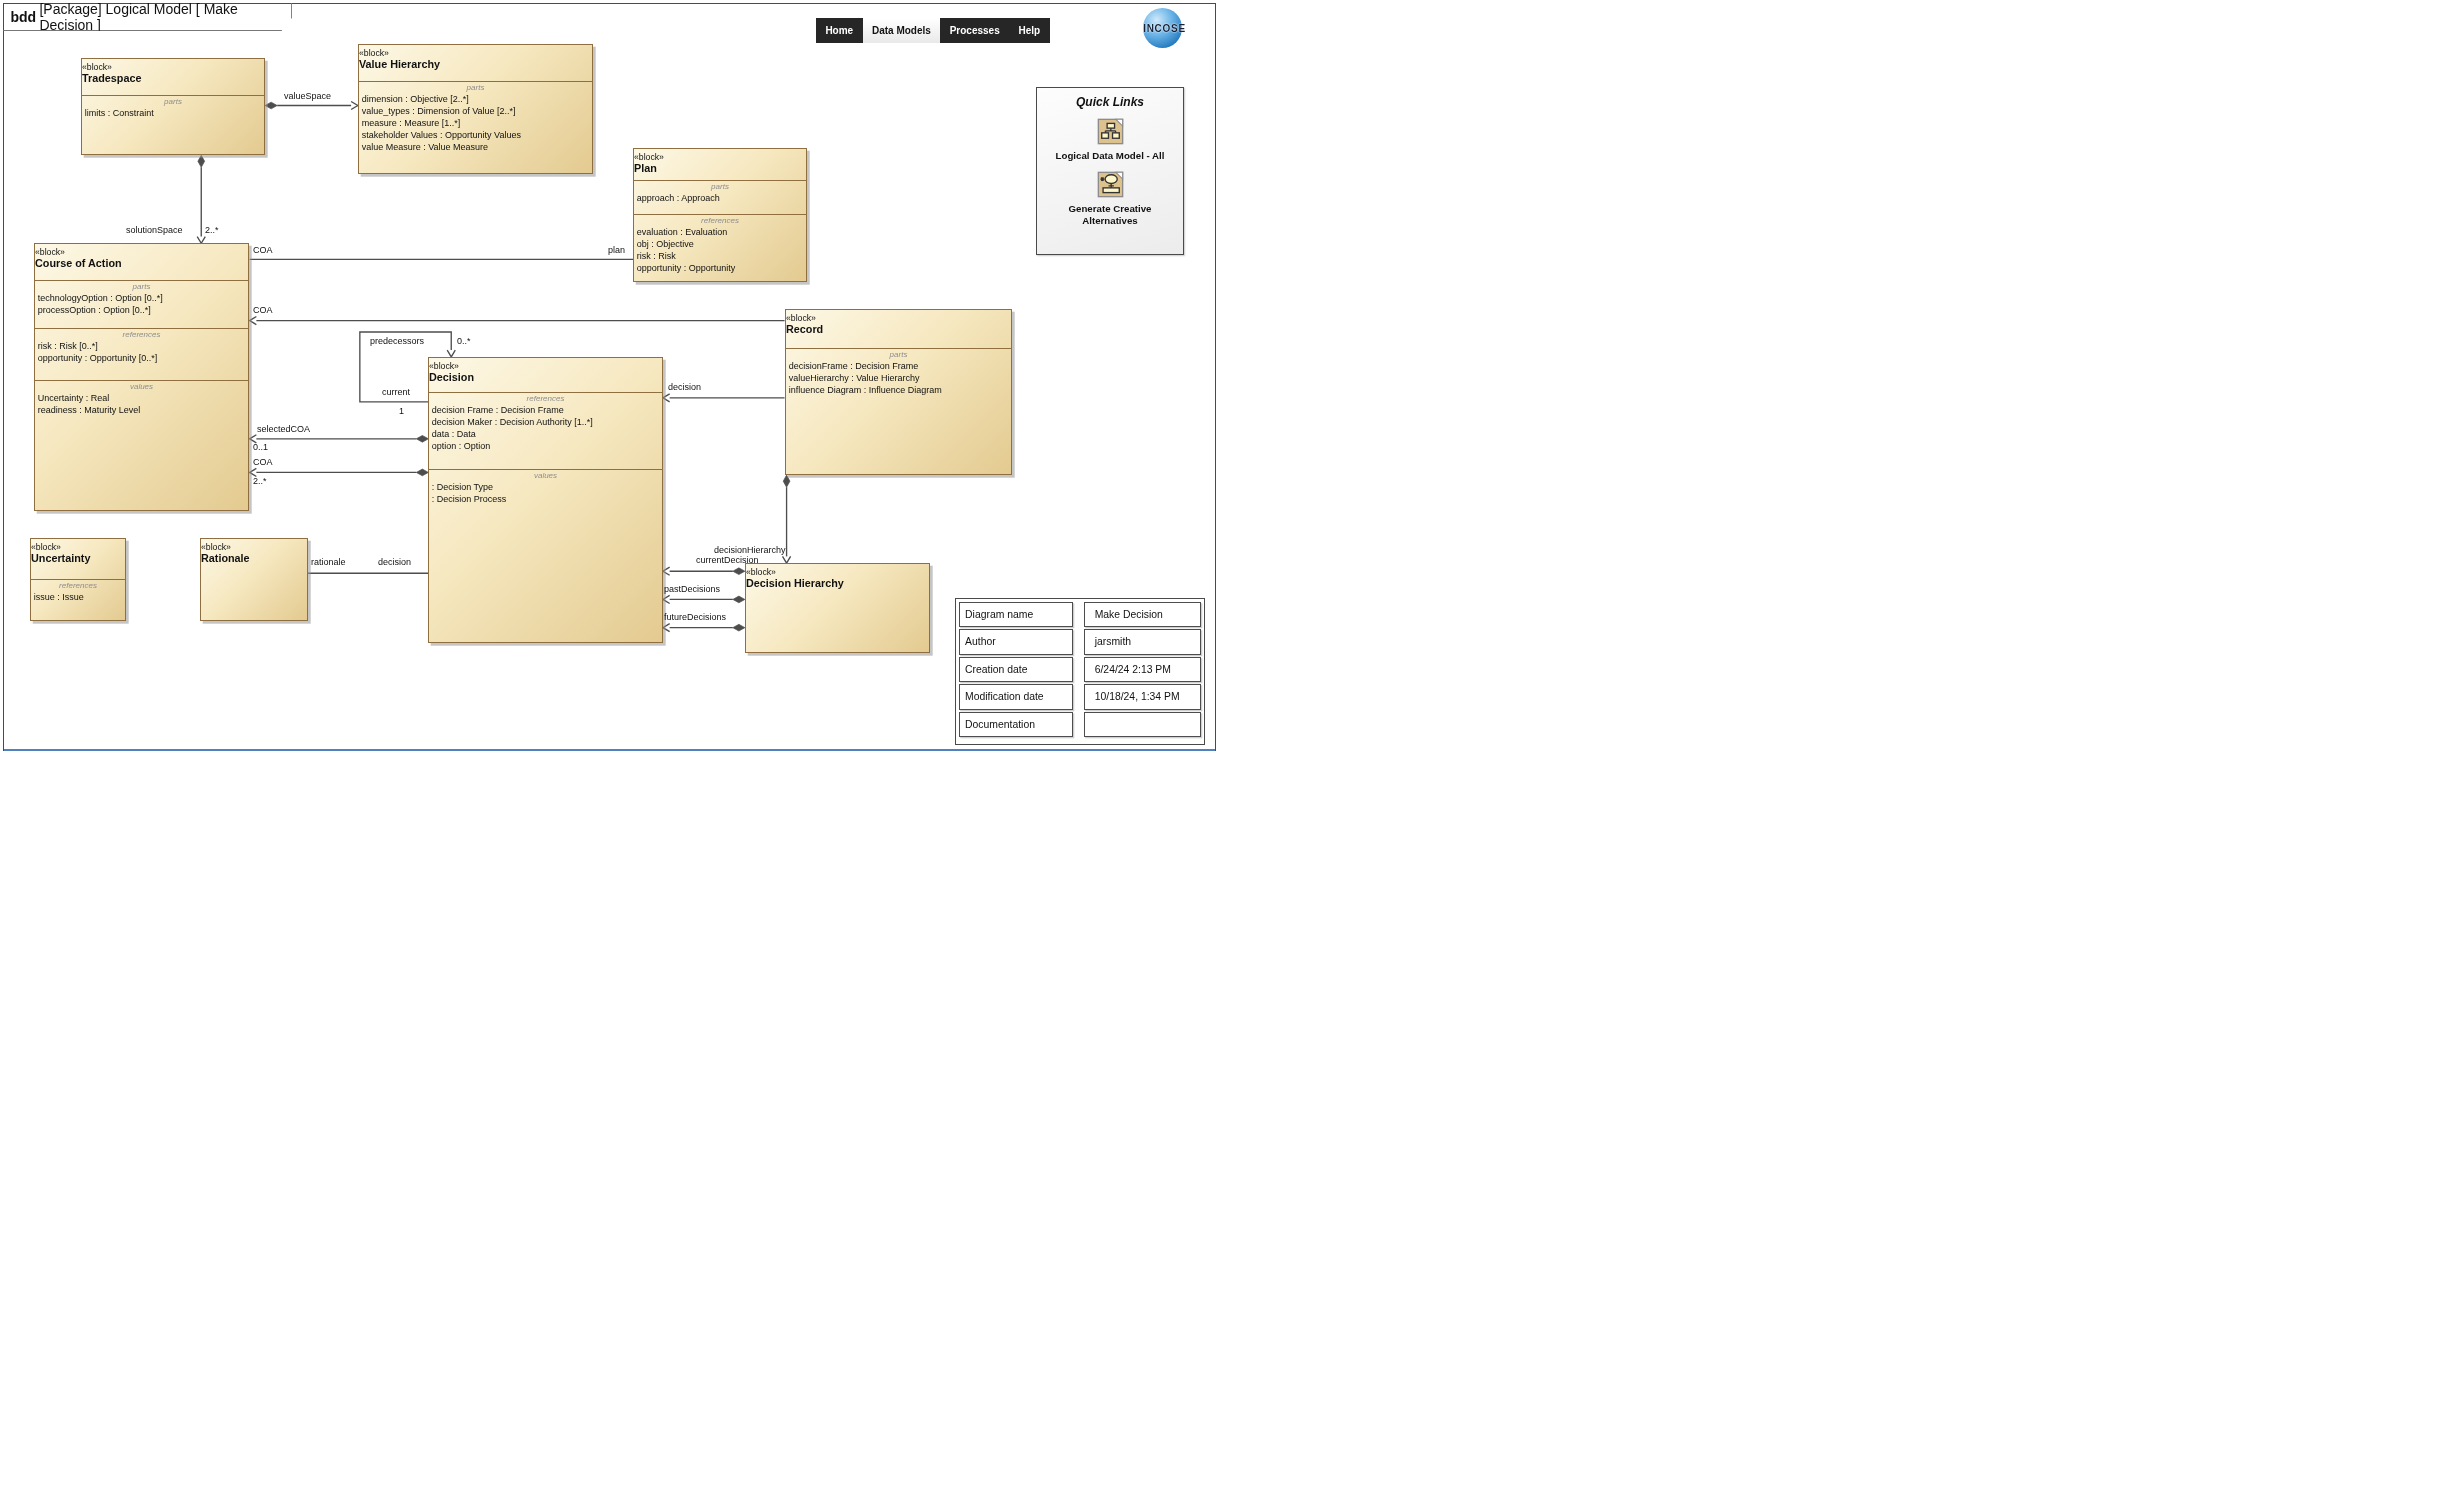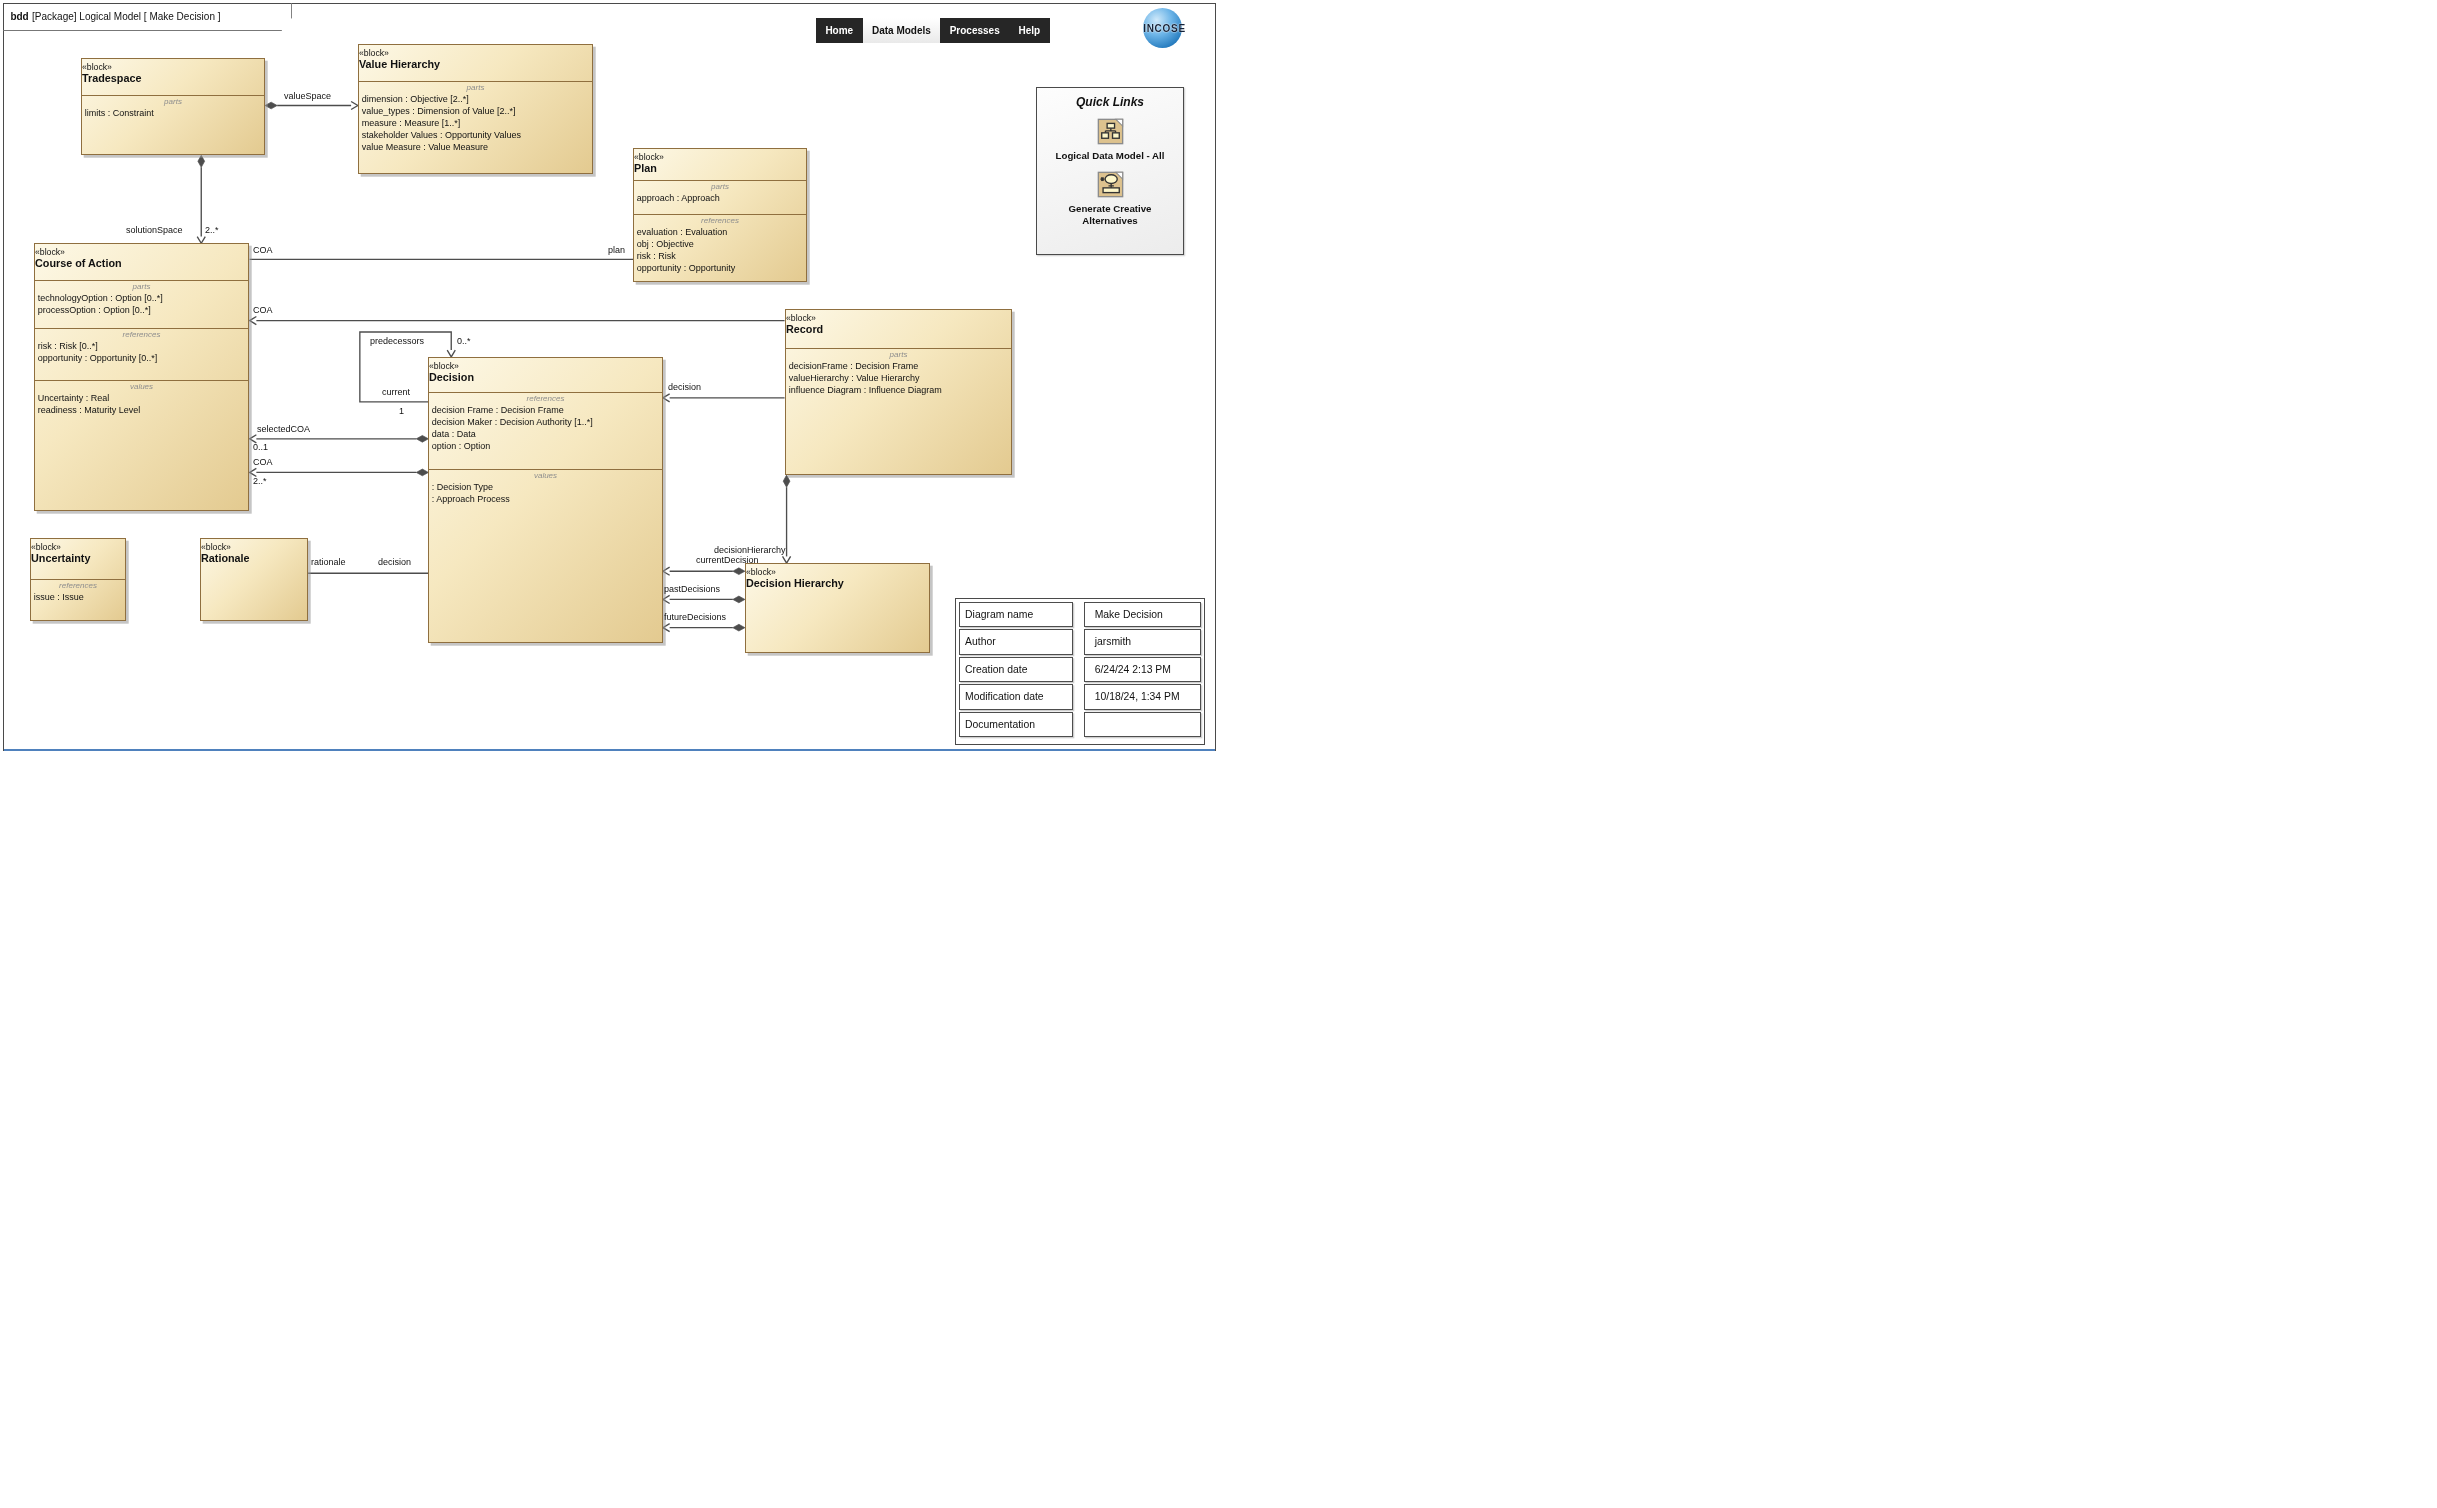--- a/index.html
+++ b/index.html
@@ -9,21 +9,21 @@
     font-family:"Liberation Sans", sans-serif; color:#111; overflow:hidden;
   }
   .canvas-border { position:absolute; left:2.7px; top:2.7px; right:2.7px; bottom:2.7px;
     border:1.3px solid #4a4a4a; pointer-events:none; }
   .bottom-strip { position:absolute; left:4px; right:4px; bottom:2.7px; height:2px; background:#4f81bd; }
 
   
   .frame-tab { position:absolute; left:2.7px; top:2.7px; width:289px; height:28px;
     background:#fff; border:1.3px solid #4a4a4a; border-top:1.3px solid #4a4a4a;
     clip-path:polygon(0 0,100% 0,100% 55%,96.5% 100%,0 100%);
-    display:flex; align-items:center; padding-left:6.7px; font-size:10px; }
+    display:flex; align-items:center; padding-left:6.7px; font-size:14px; }
   .frame-tab b { margin-right:3.4px; }
 
   
   .nav { position:absolute; left:816px; top:17.5px; height:25.5px; background:#262626;
     display:flex; align-items:stretch; }
   .nav a { display:flex; align-items:center; padding:0 9.4px; color:#fff;
     font-weight:bold; font-size:10px; text-decoration:none; cursor:pointer; }
   .nav a.active { background:linear-gradient(180deg,#ffffff,#e9e9e9); color:#111; }
 
   .logo { position:absolute; left:1134px; top:8px; width:61px; height:42px; }
@@ -241,21 +241,21 @@
   <div class="compartment" style="height:77px">
     <div class="clabel">references</div>
     <div class="citem">decision Frame : Decision Frame</div>
     <div class="citem">decision Maker : Decision Authority [1..*]</div>
     <div class="citem">data : Data</div>
     <div class="citem">option : Option</div>
   </div>
   <div class="compartment" style="flex:1">
     <div class="clabel">values</div>
     <div class="citem">: Decision Type</div>
-    <div class="citem">: Approach Process</div>
+    <div class="citem">: Decision Process</div>
   </div>
 </div>
 
 <div class="block" style="left:30px;top:538px;width:96px;height:83px">
   <div class="bhead" style="height:40px">
     <div class="stereo">«block»</div>
     <div class="bname">Uncertainty</div>
   </div>
   <div class="compartment" style="flex:1">
     <div class="clabel">references</div>

